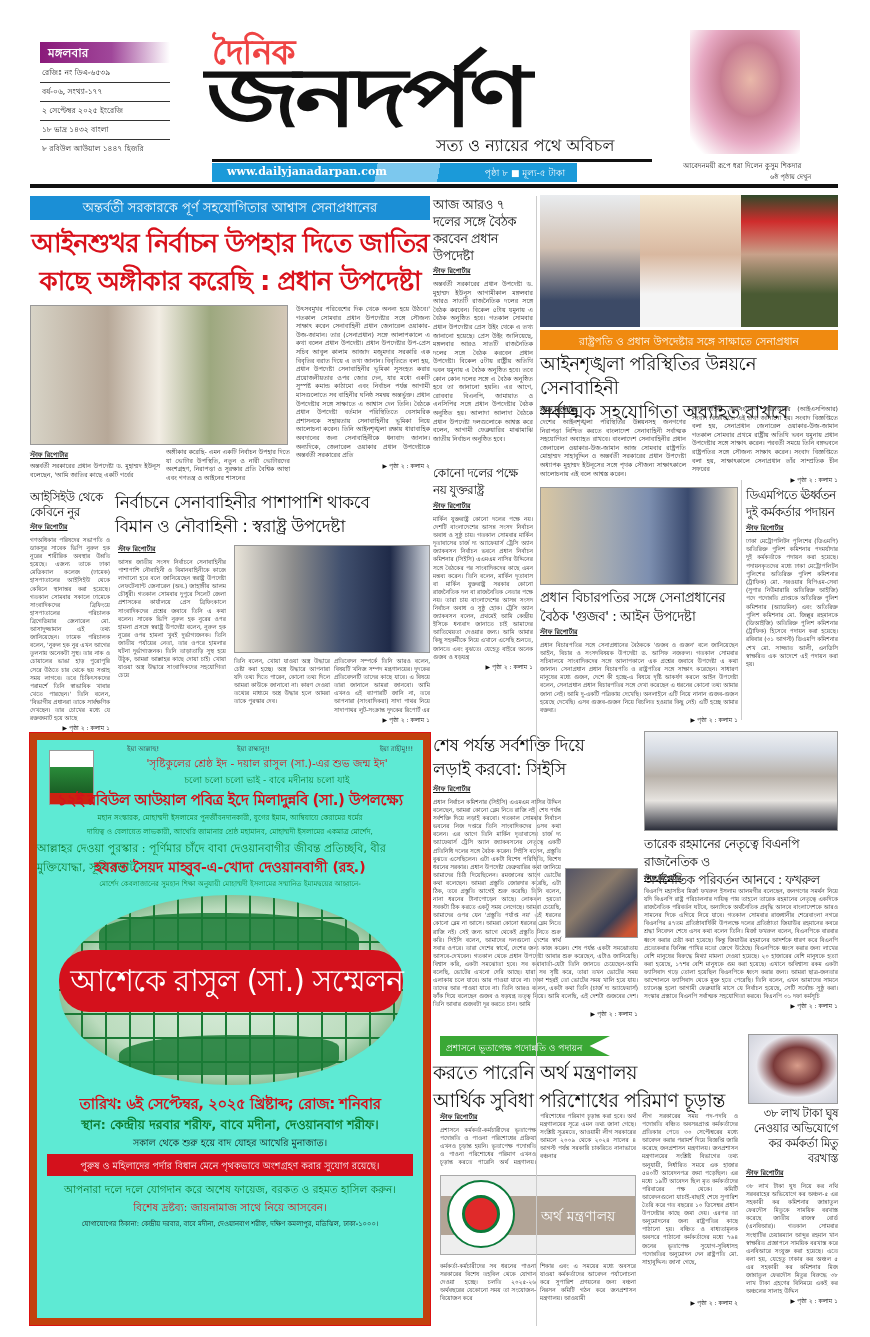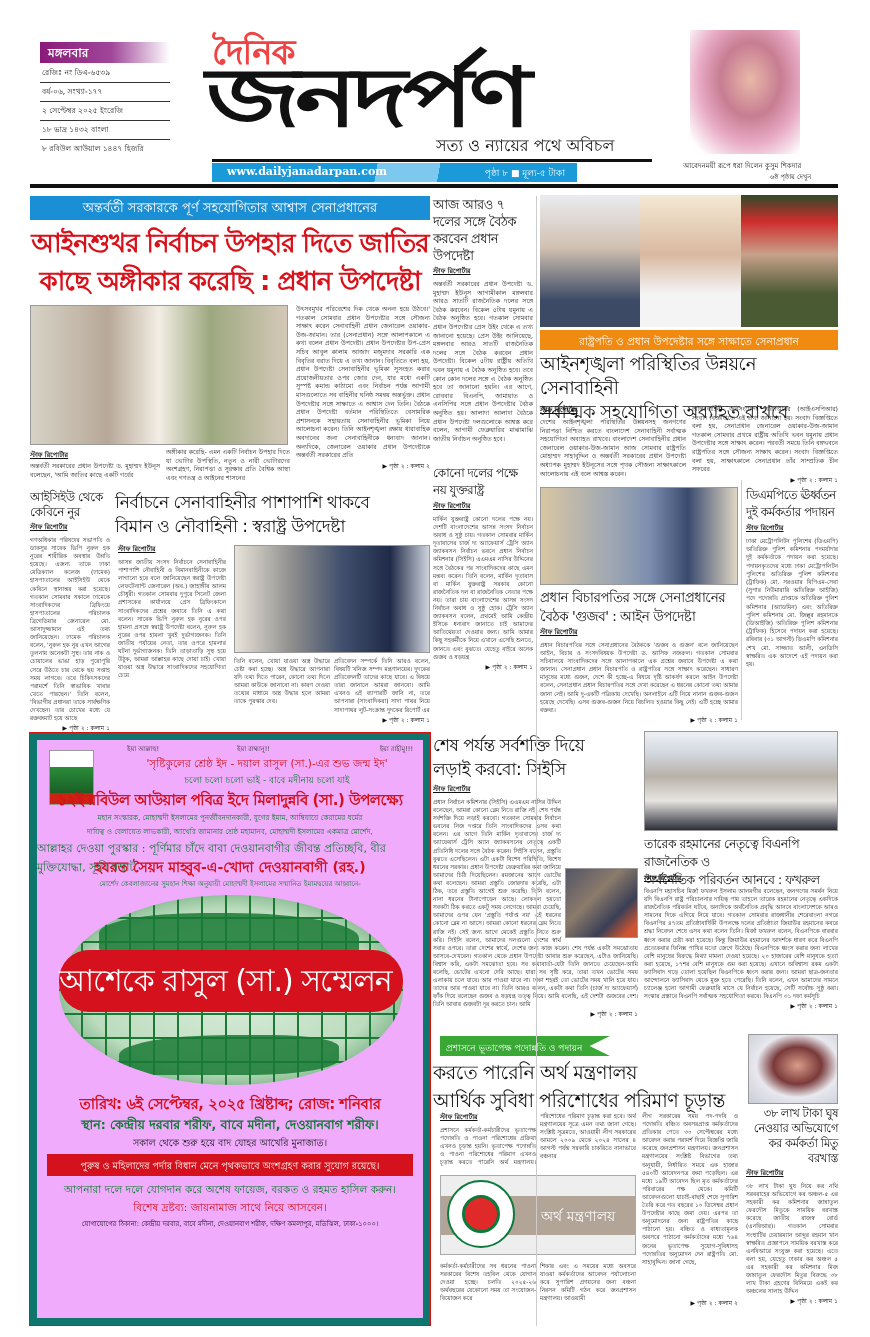--- a/index.html
+++ b/index.html
@@ -125,41 +125,41 @@
   <div class="txt" style="font-size:5.8px;line-height:8.1px">প্রধান বিচারপতির সঙ্গে সেনাপ্রধানের বৈঠককে 'গুজব ও গুজন' বলে জানিয়েছেন আইন, বিচার ও সংসদবিষয়ক উপদেষ্টা ড. আসিফ নজরুল। গতকাল সোমবার সচিবালয়ে সাংবাদিকদের সঙ্গে আলাপকালে এক প্রশ্নের জবাবে উপদেষ্টা এ কথা জানান। সেনাপ্রধান প্রধান বিচারপতি ও রাষ্ট্রপতির সঙ্গে সাক্ষাৎ করেছেন। সাধারণ মানুষের মধ্যে গুজন, দেশে কী হচ্ছে-এ বিষয়ে দৃষ্টি আকর্ষণ করলে আইন উপদেষ্টা বলেন, সেনাপ্রধান প্রধান বিচারপতির সঙ্গে দেখা করেছেন এ ধরনের কোনো তথ্য আমার জানা নেই। আমি দু-একটি পত্রিকায় দেখেছি। অনলাইনে এটি নিয়ে নানান গুজব-গুজন হয়েছে দেখেছি। এসব গুজব-গুজন নিয়ে বিচলিত হওয়ার কিছু নেই। এটি হচ্ছে আমার বক্তব্য।</div>
   <div class="cont">▶ পৃষ্ঠা ২ : কলাম ১</div>
 </div>
 
 <div class="abs" style="left:746px;top:487px;width:92px">
   <div class="head-blk" style="font-size:12px;line-height:17px">ডিএমপিতে ঊর্ধ্বতন দুই কর্মকর্তার পদায়ন</div>
   <div class="byline">স্টাফ রিপোর্টার</div>
   <div class="txt" style="font-size:5.8px;line-height:8.2px">ঢাকা মেট্রোপলিটন পুলিশের (ডিএমপি) অতিরিক্ত পুলিশ কমিশনার পদমর্যাদার দুই কর্মকর্তাকে পদায়ন করা হয়েছে। পদায়নকৃতদের মধ্যে ঢাকা মেট্রোপলিটন পুলিশের অতিরিক্ত পুলিশ কমিশনার (ট্রাফিক) মো. সরওয়ার বিপিএম-সেবা (সুপার নিউমারারি অতিরিক্ত আইজি) পদে পদোন্নতি প্রাপ্তকে অতিরিক্ত পুলিশ কমিশনার (অ্যাডমিন) এবং অতিরিক্ত পুলিশ কমিশনার মো. জিল্লুর রহমানকে (ডিআইজি) অতিরিক্ত পুলিশ কমিশনার (ট্রাফিক) হিসেবে পদায়ন করা হয়েছে। রবিবার (৩১ আগস্ট) ডিএমপি কমিশনার শেখ মো. সাজ্জাত আলী, এনডিসি স্বাক্ষরিত এক আদেশে এই পদায়ন করা হয়।</div>
 </div>
 
-<div class="abs" style="left:30px;top:733px;width:400px;height:592px;border:7px solid #0f766e;background:#f0abfc;outline:1px solid #d11">
+<div class="abs" style="left:30px;top:733px;width:400px;height:592px;border:7px solid #c2410c;background:#5eead4;outline:1px solid #d11">
   <div style="position:absolute;left:12px;top:10px;width:45px;height:55px;border:1px solid #999;background:linear-gradient(180deg,#fff 0%,#fff 30%,#2a8c3a 30%,#1a5e25 80%,#c21 80%)"></div>
   <div style="position:absolute;left:0;top:4px;width:100%;font-size:6.5px;color:#333">
     <span style="position:absolute;left:90px">ইয়া আল্লাহু!</span>
     <span style="position:absolute;left:200px">ইয়া রাহ্মানু!!</span>
     <span style="position:absolute;right:10px">ইয়া রাহীমু!!!</span>
   </div>
   <div class="ad-red" style="position:absolute;left:70px;top:16px;width:320px;text-align:center;font-size:10.5px">'সৃষ্টিকুলের শ্রেষ্ঠ ইদ - দয়াল রাসুল (সা.)-এর শুভ জন্ম ইদ'</div>
   <div class="ad-green" style="position:absolute;left:70px;top:33px;width:320px;text-align:center;font-size:9px">চলো চলো চলো ভাই - বাবে মদীনায় চলো যাই</div>
   <div class="ad-red" style="position:absolute;left:0;top:48px;width:100%;text-align:center;font-size:15px;font-weight:bold;letter-spacing:-0.5px">১২ই রবিউল আউয়াল পবিত্র ইদে মিলাদুন্নবি (সা.) উপলক্ষ্যে</div>
   <div class="ad-green" style="position:absolute;left:0;top:72px;width:100%;text-align:center;font-size:7.2px">মহান সংস্কারক, মোহাম্মদী ইসলামের পুনর্জীবনদানকারী, যুগের ইমাম, আম্বিয়ায়ে কেরামের ধর্মের</div>
   <div class="ad-green" style="position:absolute;left:0;top:86px;width:100%;text-align:center;font-size:7.2px">দায়িত্ব ও বেলায়েত লাভকারী, আখেরি জামানার শ্রেষ্ঠ মহামানব, মোহাম্মদী ইসলামের একমাত্র মোর্শেদ,</div>
   <div class="ad-green" style="position:absolute;left:0;top:100px;width:100%;text-align:left;font-size:11px">আল্লাহর দেওয়া পুরস্কার : পূর্ণিমার চাঁদে বাবা দেওয়ানবাগীর জীবন্ত প্রতিচ্ছবি, বীর মুক্তিযোদ্ধা, সূফী সম্রাট</div>
   <div class="ad-red" style="position:absolute;left:0;top:116px;width:100%;text-align:center;font-size:14px;font-weight:bold">হযরত সৈয়দ মাহ্বুব-এ-খোদা দেওয়ানবাগী (রহ.)</div>
   <div class="ad-green" style="position:absolute;left:0;top:138px;width:100%;text-align:center;font-size:7px">মোর্শেদ কেবলাজানের সুমহান শিক্ষা অনুযায়ী মোহাম্মদী ইসলামের সম্মানিত ইমামদ্বয়ের আহ্বানে-</div>
 
   <div style="position:absolute;left:22px;top:155px;width:344px;height:190px;border-radius:50%;background:repeating-linear-gradient(90deg,transparent 0 22px,#1a7a35 22px 24px),repeating-linear-gradient(0deg,transparent 0 22px,#1a7a35 22px 24px),radial-gradient(ellipse at 50% 50%,#dceedd 0%,#bcdcbe 60%,#1a7a35 100%);overflow:hidden">
     <div style="position:absolute;left:40px;top:18px;width:260px;height:50px;background:#1a7a35;border-radius:40% 50% 20% 30%;opacity:0.85"></div>
     <div style="position:absolute;left:60px;top:140px;width:220px;height:40px;background:#1a7a35;border-radius:50% 30% 40% 20%;opacity:0.85"></div>
   </div>
-  <div style="position:absolute;left:22px;top:210px;width:344px;height:62px;background:#d4111c;border-radius:30px;text-align:left">
+  <div style="position:absolute;left:22px;top:210px;width:344px;height:62px;background:#d4111c;border-radius:30px;text-align:right">
     <span style="color:#fff;font-size:30px;line-height:62px;letter-spacing:-1px">আশেকে রাসুল (সা.) সম্মেলন</span>
   </div>
 
   <div class="ad-red" style="position:absolute;left:0;top:352px;width:100%;text-align:center;font-size:15px;font-weight:bold;letter-spacing:-0.5px">তারিখ: ৬ই সেপ্টেম্বর, ২০২৫ খ্রিষ্টাব্দ; রোজ: শনিবার</div>
   <div class="ad-green" style="position:absolute;left:0;top:376px;width:100%;text-align:center;font-size:12.5px;font-weight:bold">স্থান: কেন্দ্রীয় দরবার শরীফ, বাবে মদীনা, দেওয়ানবাগ শরীফ।</div>
   <div style="position:absolute;left:0;top:396px;width:100%;text-align:center;font-size:9.5px;color:#111">সকাল থেকে শুরু হয়ে বাদ যোহর আখেরি মুনাজাত।</div>
   <div style="position:absolute;left:10px;top:414px;width:366px;height:22px;background:#d4111c;text-align:center">
     <span style="color:#fff;font-size:9.5px;line-height:22px">পুরুষ ও মহিলাদের পর্দার বিধান মেনে পৃথকভাবে অংশগ্রহণ করার সুযোগ রয়েছে।</span>
   </div>
   <div class="ad-green" style="position:absolute;left:0;top:442px;width:100%;text-align:center;font-size:10.5px">আপনারা দলে দলে যোগদান করে অশেষ ফায়েজ, বরকত ও রহমত হাসিল করুন।</div>

